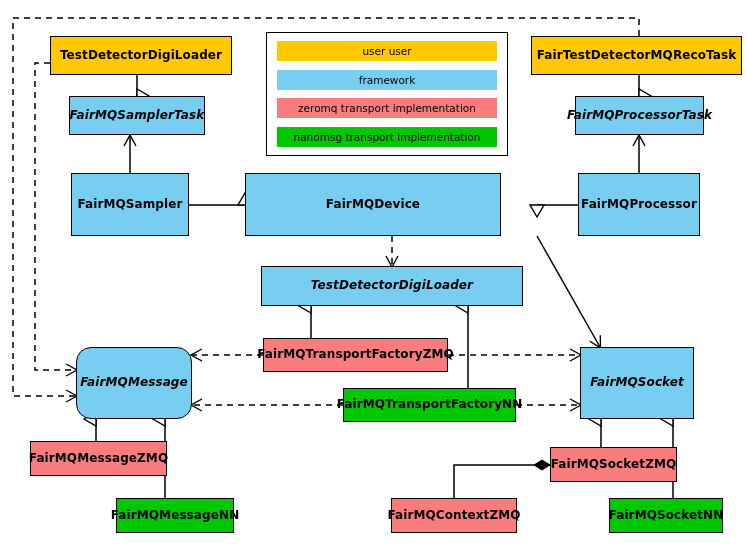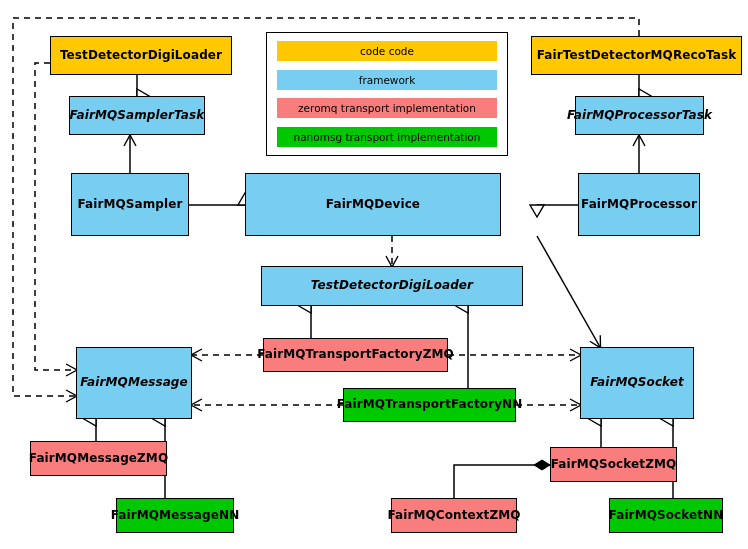--- a/index.html
+++ b/index.html
@@ -121,21 +121,21 @@
       <line x1="601" y1="447" x2="601" y2="419" marker-end="url(#hollow-tri-up)"></line>
 
       <line x1="673" y1="498" x2="673" y2="419" marker-end="url(#hollow-tri-up)"></line>
 
       <path d="M 454 498 L 454 465 L 550 465" marker-end="url(#solid-diamond)"></path>
     </g>
   </svg>
 
   <div class="legend-box" style="left:266px; top:32px; width:242px; height:124px;">
     <div class="legend-row" style="background:#FFC800;">
-      <span>code code</span>
+      <span>user user</span>
     </div>
     <div class="legend-row" style="background:#78CEF0;">
       <span>framework</span>
     </div>
     <div class="legend-row" style="background:#FA7D7D;">
       <span>zeromq transport implementation</span>
     </div>
     <div class="legend-row" style="background:#00C800;">
       <span>nanomsg transport implementation</span>
     </div>
@@ -174,21 +174,21 @@
   </div>
 
   <div class="node" style="left:263px; top:338px; width:185px; height:34px; background:#FA7D7D;">
     <span>FairMQTransportFactoryZMQ</span>
   </div>
 
   <div class="node" style="left:343px; top:388px; width:173px; height:34px; background:#00C800;">
     <span>FairMQTransportFactoryNN</span>
   </div>
 
-  <div class="node abstract" style="left:76px; top:347px; width:116px; height:72px; background:#78CEF0;">
+  <div class="node abstract" style="left:76px; top:347px; width:116px; height:72px; background:#78CEF0;border-radius:15px;">
     <span>FairMQMessage</span>
   </div>
 
   <div class="node abstract" style="left:580px; top:347px; width:114px; height:72px; background:#78CEF0;">
     <span>FairMQSocket</span>
   </div>
 
   <div class="node" style="left:30px; top:441px; width:137px; height:35px; background:#FA7D7D;">
     <span>FairMQMessageZMQ</span>
   </div>

